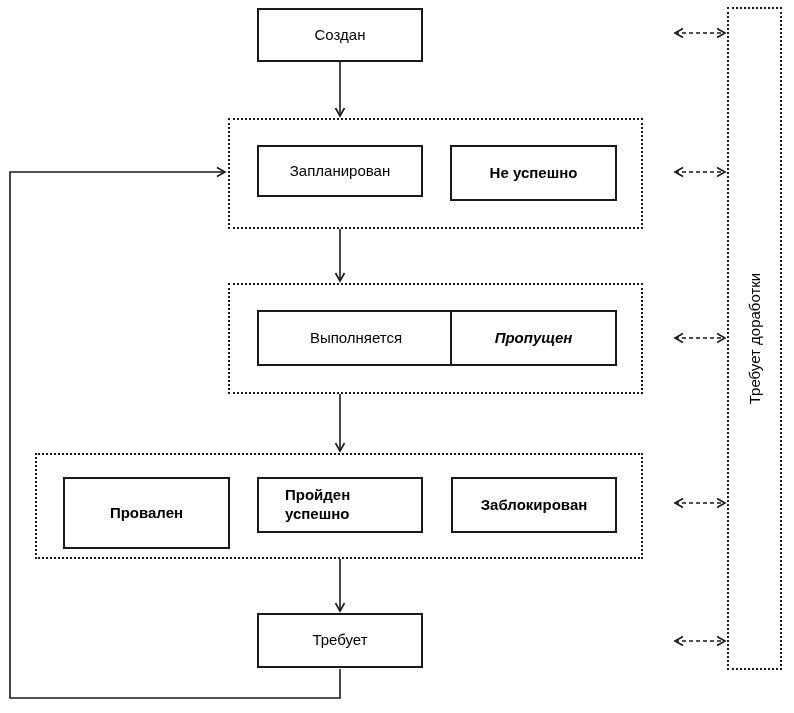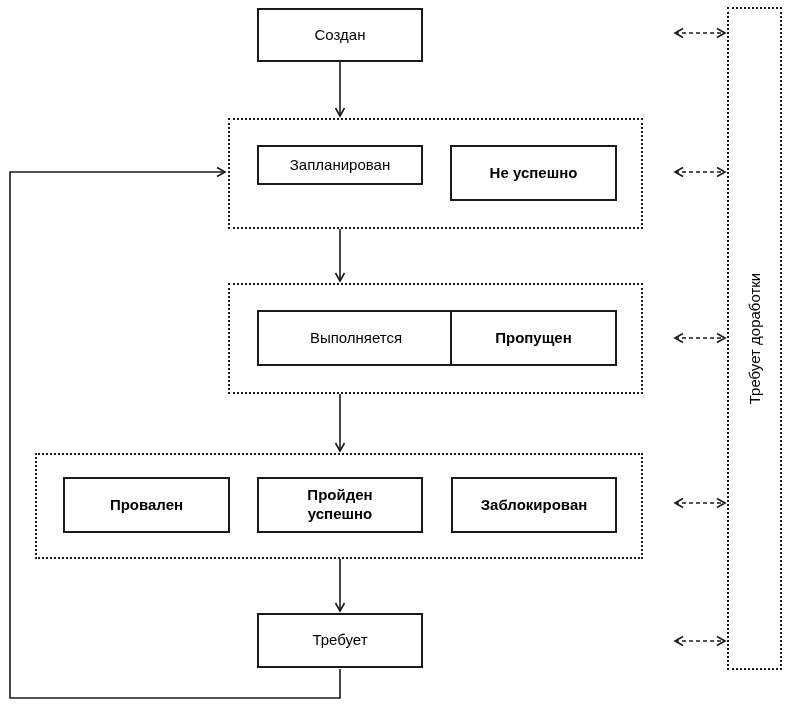--- a/index.html
+++ b/index.html
@@ -21,21 +21,21 @@
     pointer-events: none;
   }
 
   .node {
     position: absolute;
     border: 2px solid #1a1a1a;
     background: #ffffff;
     display: flex;
     align-items: center;
     justify-content: center;
-    text-align: center;
+    text-align: left;
     font-size: 15px;
     line-height: 1.25;
   }
   .node.bold { font-weight: bold; }
   .node .wrap { display: inline-block; max-width: 110px; }
 
   .group {
     position: absolute;
     border: 2px dotted #1a1a1a;
     background: #ffffff;
@@ -84,39 +84,39 @@
     <line x1="675" y1="338" x2="725" y2="338" stroke="#1a1a1a" stroke-width="1.4" stroke-dasharray="4 3" marker-start="url(#ah-start)" marker-end="url(#ah-end)"></line>
     <line x1="675" y1="503" x2="725" y2="503" stroke="#1a1a1a" stroke-width="1.4" stroke-dasharray="4 3" marker-start="url(#ah-start)" marker-end="url(#ah-end)"></line>
     <line x1="675" y1="641" x2="725" y2="641" stroke="#1a1a1a" stroke-width="1.4" stroke-dasharray="4 3" marker-start="url(#ah-start)" marker-end="url(#ah-end)"></line>
   </svg>
 
   <div class="node" style="left:257px; top:8px; width:166px; height:54px;">
     <span>Создан</span>
   </div>
 
   <div class="group" style="left:228px; top:118px; width:415px; height:111px;">
-    <div class="node" style="left:27px; top:25px; width:166px; height:40px;">
+    <div class="node" style="left:27px; top:25px; width:166px; height:52px;">
       <span>Запланирован</span>
     </div>
     <div class="node bold" style="left:220px; top:25px; width:167px; height:56px;">
       <span>Не успешно</span>
     </div>
   </div>
 
   <div class="group" style="left:228px; top:283px; width:415px; height:111px;">
     <div class="node" style="left:27px; top:25px; width:198px; height:56px;">
       <span>Выполняется</span>
     </div>
-    <div class="node bold" style="left:220px; top:25px; width:167px; height:56px;">
+    <div class="node bold" style="left:220px; top:25px; width:167px; height:56px;font-style:italic;">
       <span>Пропущен</span>
     </div>
   </div>
 
   <div class="group" style="left:35px; top:453px; width:608px; height:106px;">
-    <div class="node bold" style="left:26px; top:22px; width:167px; height:56px;">
+    <div class="node bold" style="left:26px; top:22px; width:167px; height:72px;">
       <span>Провален</span>
     </div>
     <div class="node bold" style="left:414px; top:22px; width:166px; height:56px;">
       <span>Заблокирован</span>
     </div>
     <div class="node bold" style="left:220px; top:22px; width:166px; height:56px;">
       <span class="wrap">Пройден успешно</span>
     </div>
   </div>
 

